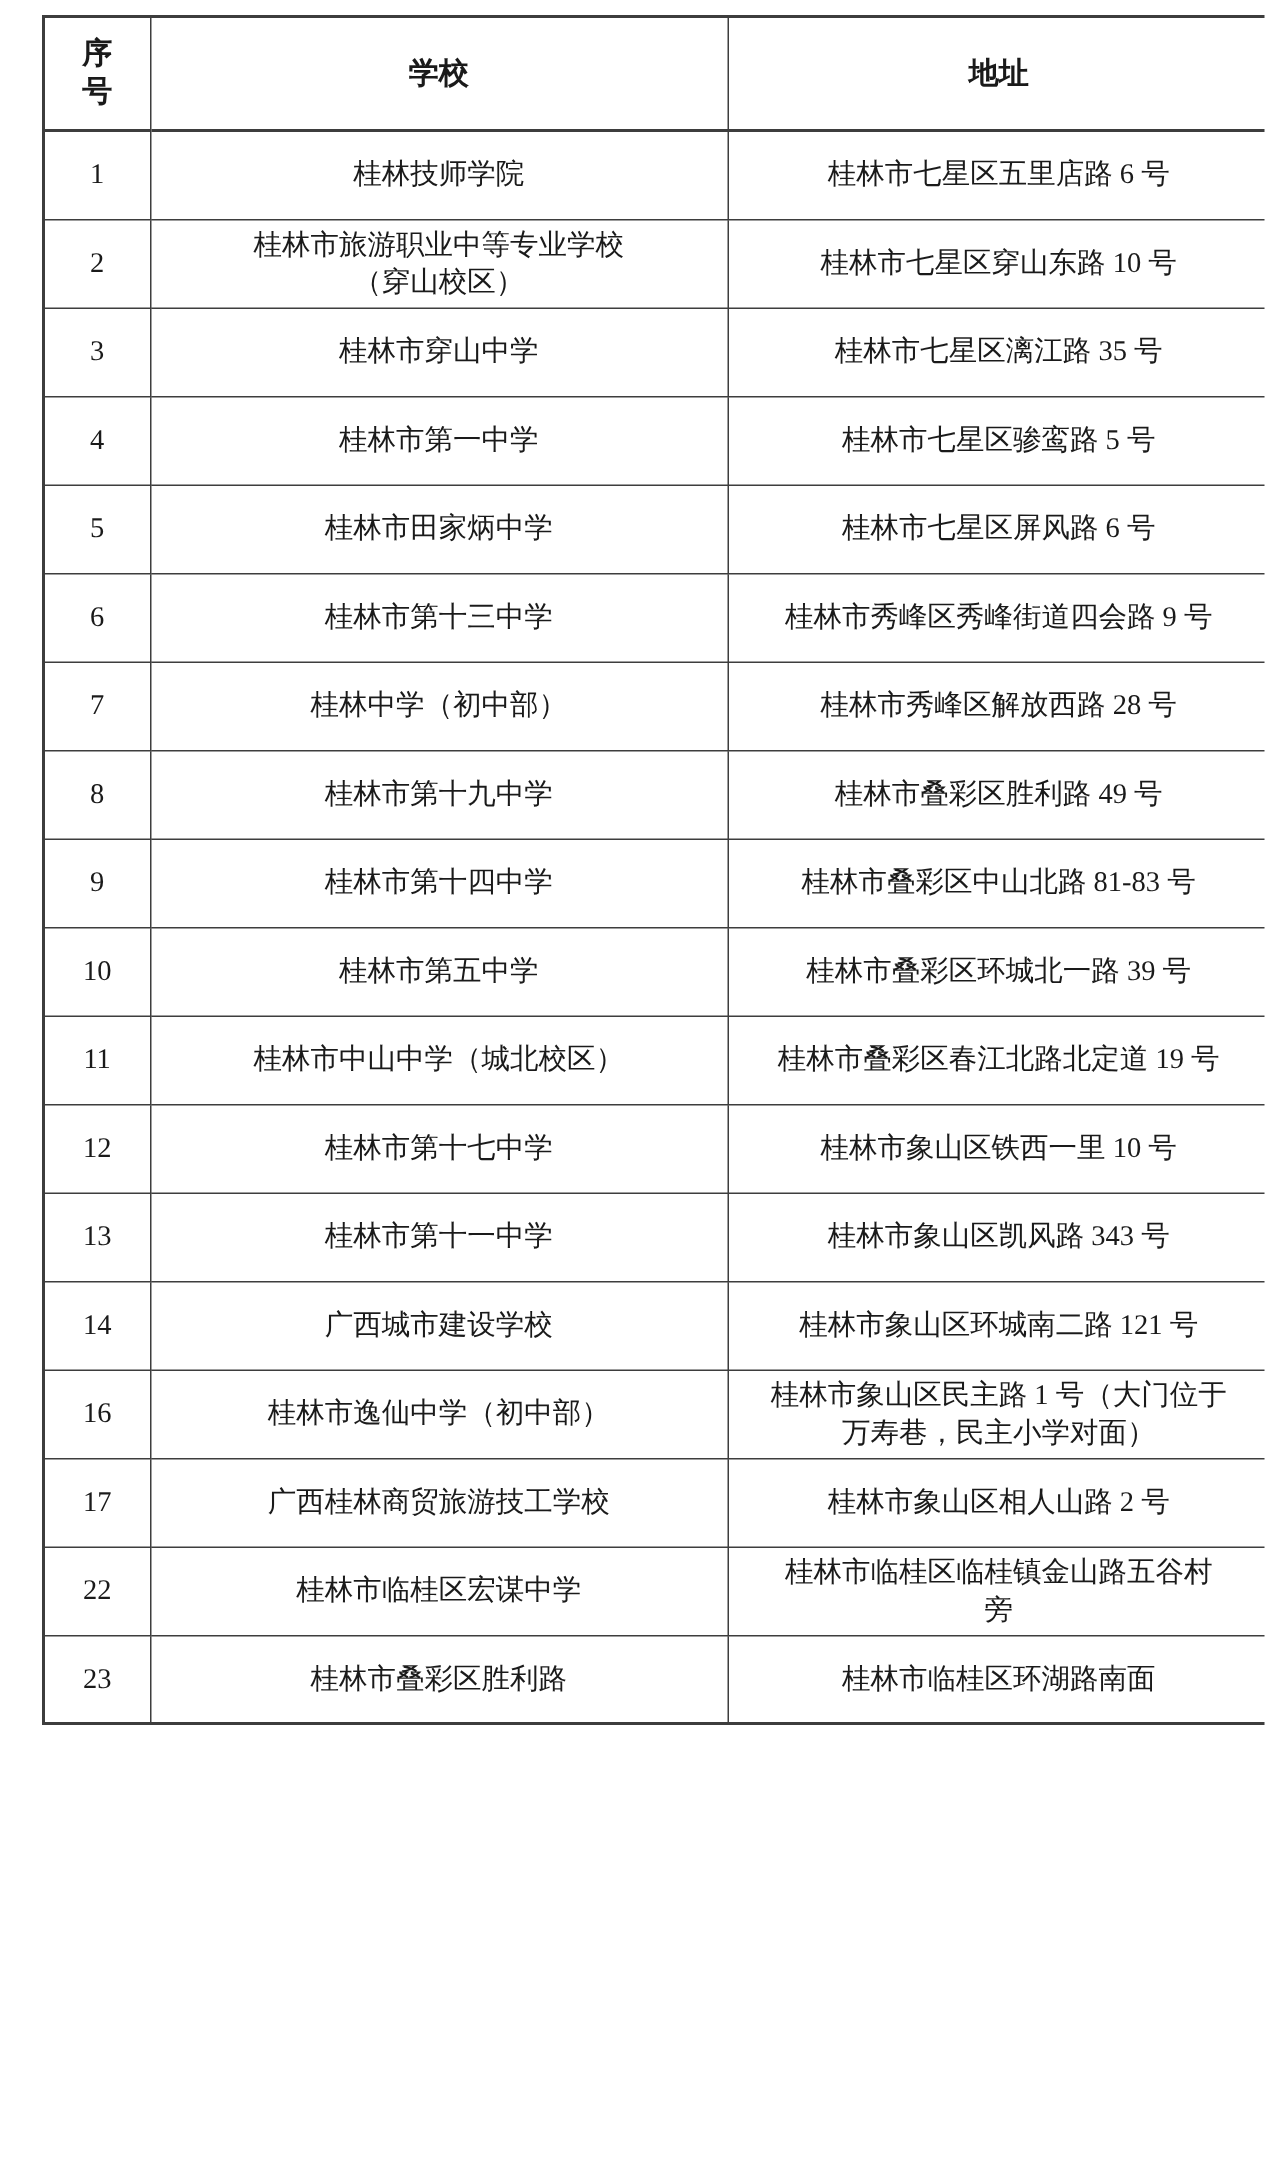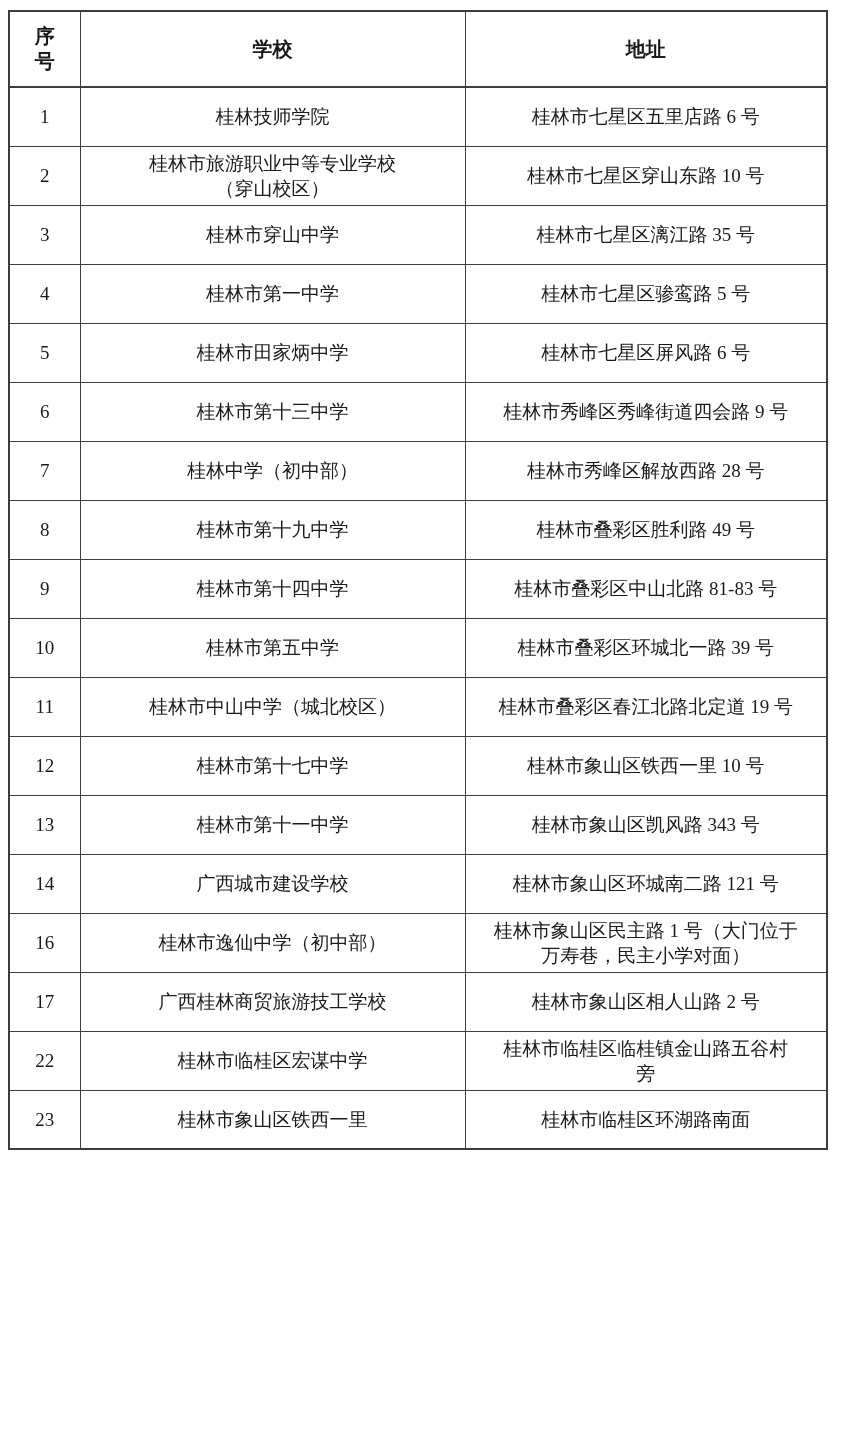--- a/index.html
+++ b/index.html
@@ -12,21 +12,21 @@
     padding:0;
     background:var(--bg-color);
   }
   body{
     width:843px;
     height:1456px;
     font-family:"Liberation Serif","DejaVu Serif",serif;
     color:var(--text-color);
   }
   .page{
-    padding:10px 0 0 8px;
+    padding:10px 0 0 28px;
   }
   table.school-table{
     border-collapse:collapse;
     table-layout:fixed;
     width:818px;
     background:var(--bg-color);
   }
   table.school-table th,
   table.school-table td{
     border:1px solid var(--border-color);
@@ -179,18 +179,18 @@
 
   <tr>
     <td>22</td>
     <td>桂林市临桂区宏谋中学</td>
     <td>桂林市临桂区临桂镇金山路五谷村
 旁</td>
   </tr>
 
   <tr>
     <td>23</td>
-    <td>桂林市象山区铁西一里</td>
+    <td>桂林市叠彩区胜利路</td>
     <td>桂林市临桂区环湖路南面</td>
   </tr>
 </tbody>
   </table>
 </div>
 
 </body></html>

